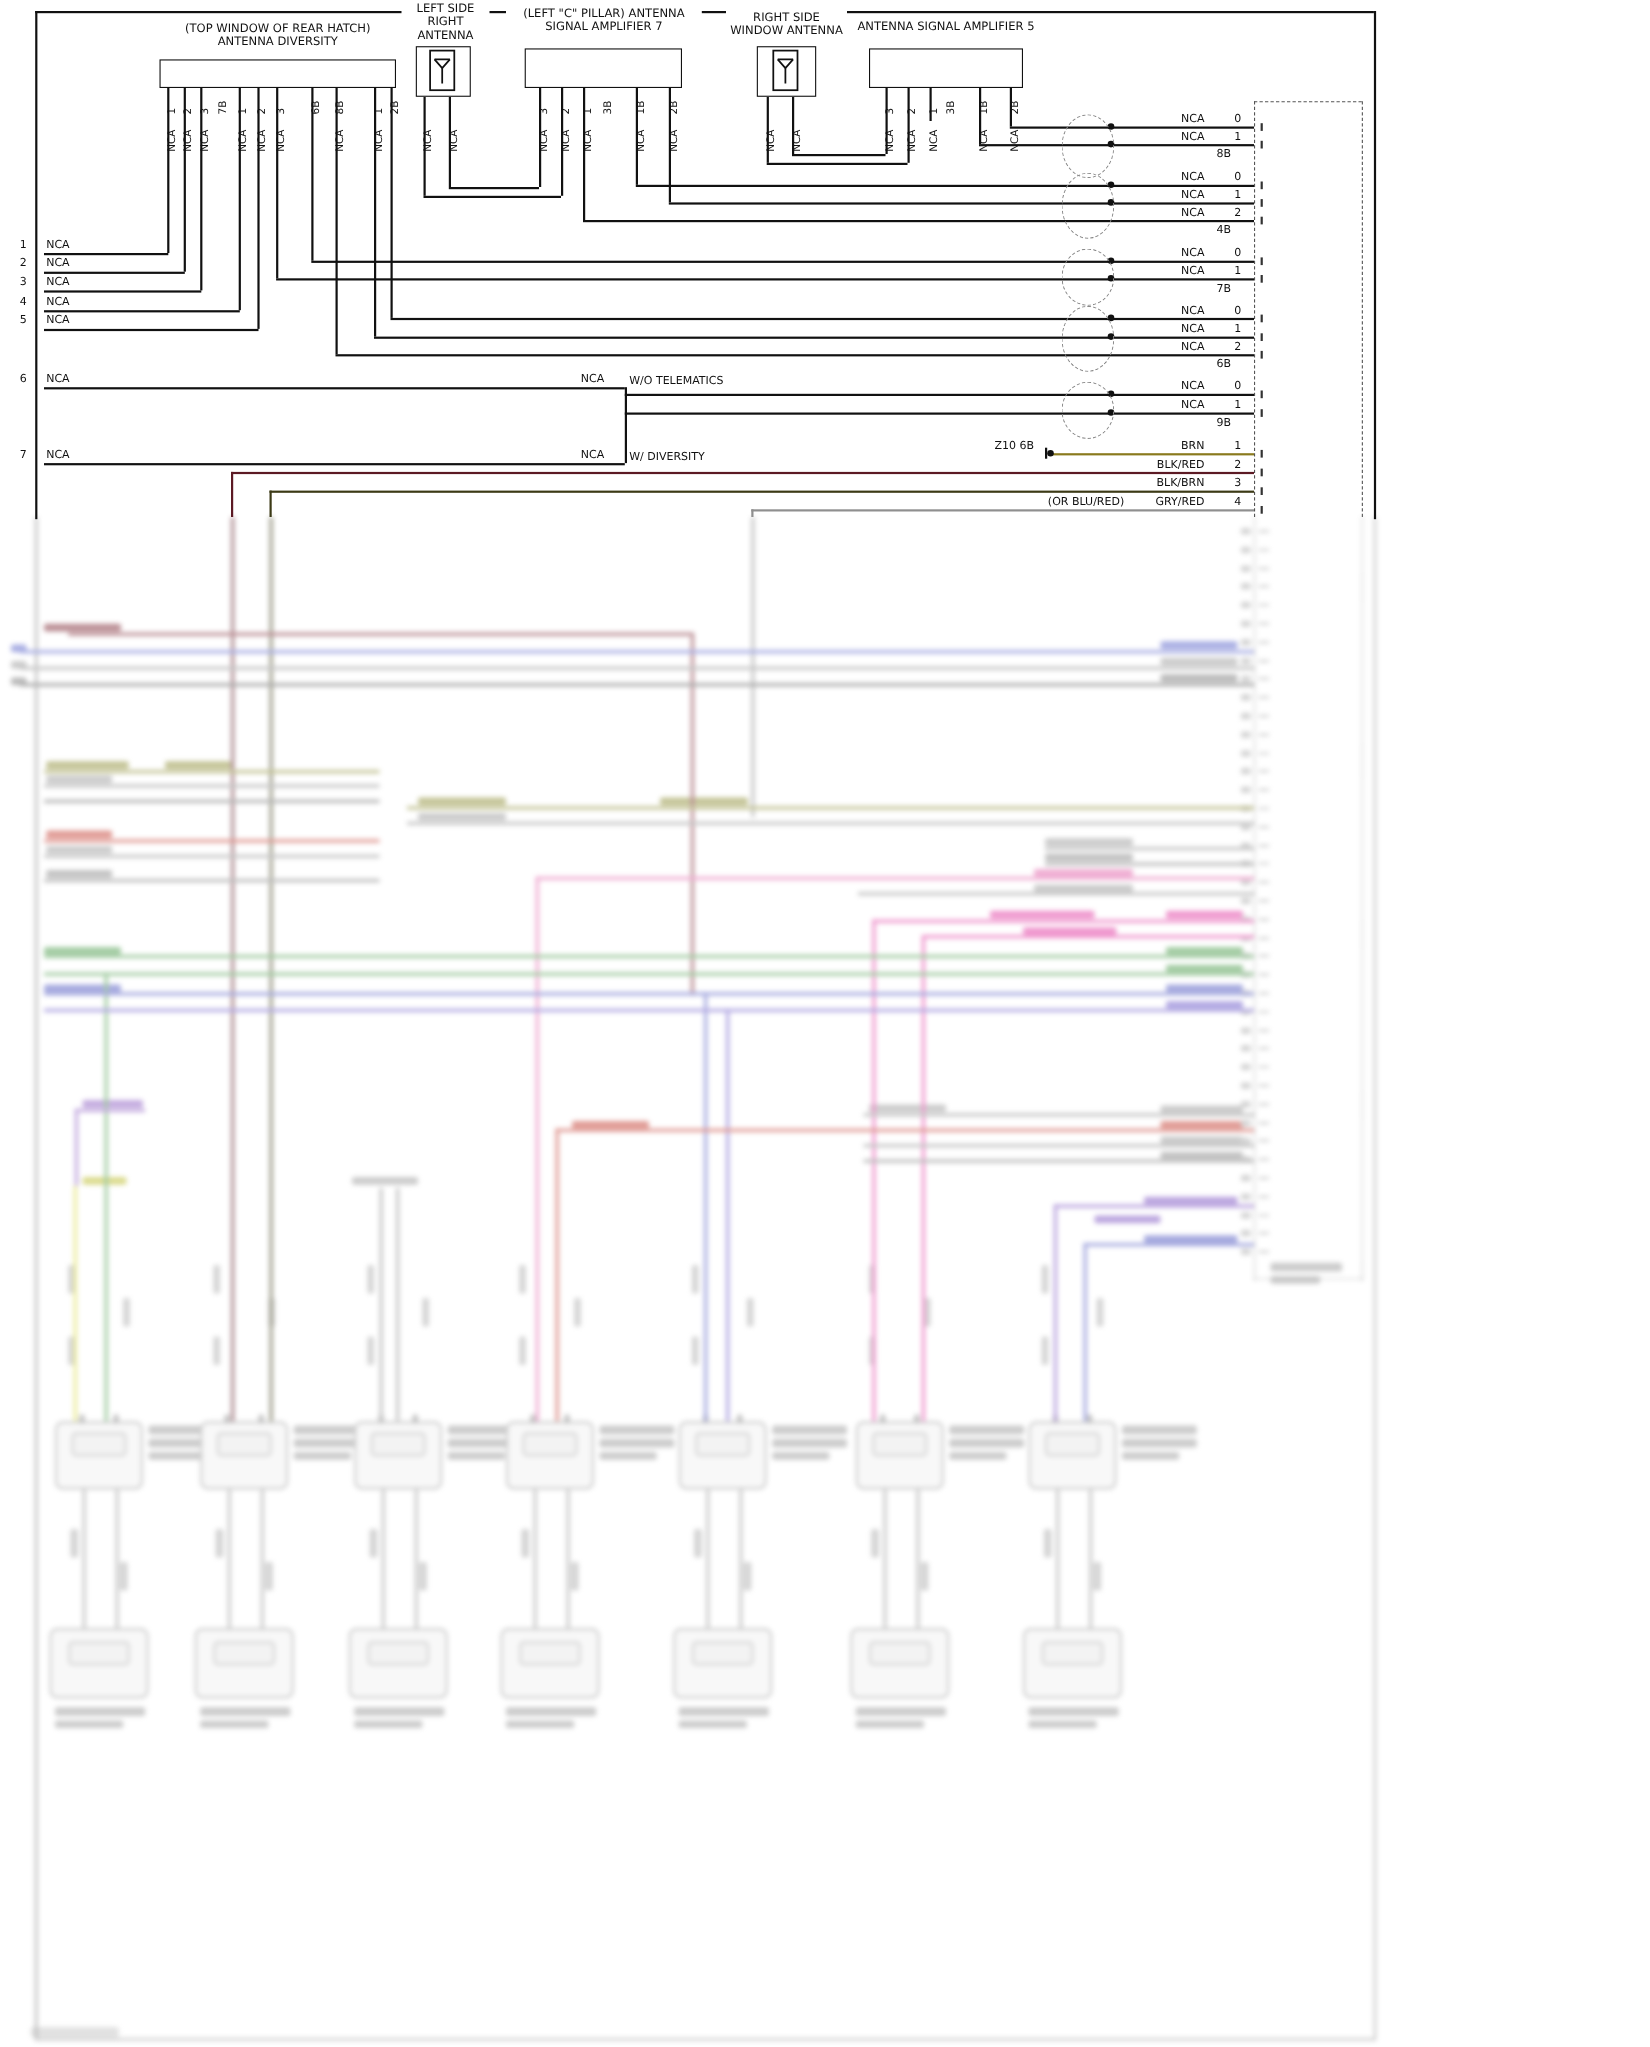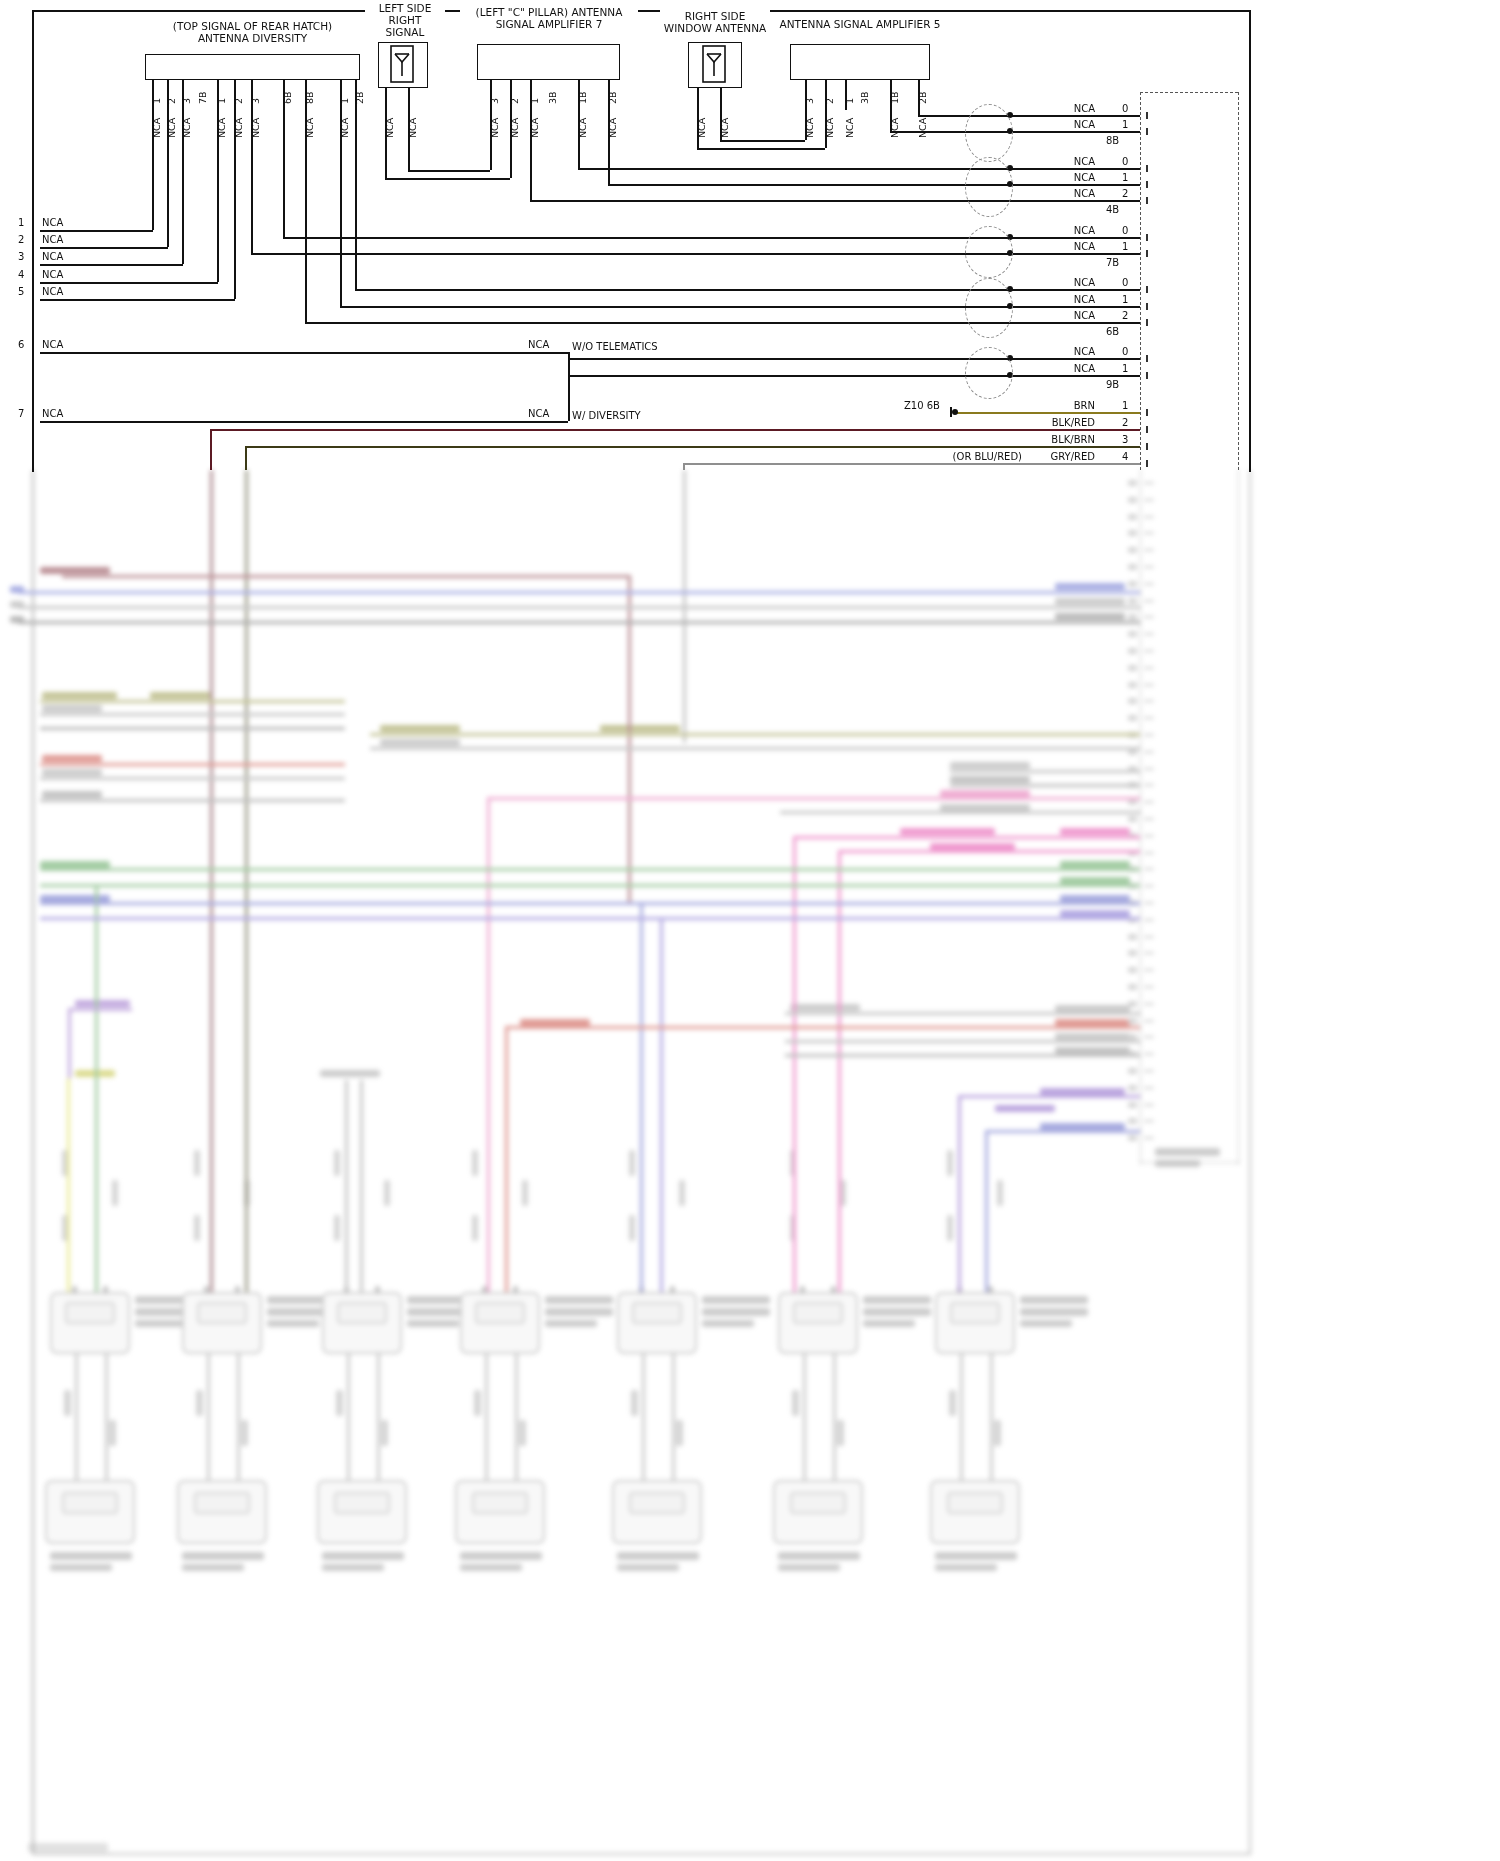--- a/index.html
+++ b/index.html
@@ -103,36 +103,36 @@
       <div class="v" style="left: 1146px; top: 355px; height: 7px; width: 1.5px; background: rgb(51, 51, 51);"></div>
       <div class="v" style="left: 1146px; top: 372px; height: 7px; width: 1.5px; background: rgb(51, 51, 51);"></div>
       <div class="v" style="left: 1146px; top: 409px; height: 7px; width: 1.5px; background: rgb(51, 51, 51);"></div>
       <div class="v" style="left: 1146px; top: 426px; height: 7px; width: 1.5px; background: rgb(51, 51, 51);"></div>
       <div class="v" style="left: 1146px; top: 443px; height: 7px; width: 1.5px; background: rgb(51, 51, 51);"></div>
       <div class="v" style="left: 1146px; top: 460px; height: 7px; width: 1.5px; background: rgb(51, 51, 51);"></div>
     </div>
 
   <div class="box" style="left:145px;top:54px;width:215px;height:26px"></div>
   <div class="cap" style="left:145px;top:20px;width:215px">
-    <div>(TOP SIGNAL OF REAR HATCH)</div>
+    <div>(TOP WINDOW OF REAR HATCH)</div>
     <div>ANTENNA DIVERSITY</div>
   </div>
 
   <div class="box" style="left:378px;top:42px;width:50px;height:46px">
     <svg class="ant-svg" width="46" height="42" viewBox="0 0 46 42">
       <rect x="12" y="3" width="22" height="36" fill="none" stroke="#111" stroke-width="1.6"></rect>
       <line x1="23" y1="33" x2="23" y2="19" stroke="#111" stroke-width="1.6"></line>
       <path d="M16 11 L23 19 L30 11" fill="none" stroke="#111" stroke-width="1.6"></path>
       <line x1="16" y1="11" x2="30" y2="11" stroke="#111" stroke-width="1.6"></line>
     </svg>
   </div>
   <div class="cap" style="left:365px;top:2px;width:80px">
     <div>LEFT SIDE</div>
     <div>RIGHT</div>
-    <div>SIGNAL</div>
+    <div>ANTENNA</div>
   </div>
 
   <div class="box" style="left:477px;top:44px;width:143px;height:36px"></div>
   <div class="cap" style="left:460px;top:6px;width:178px">
     <div>(LEFT "C" PILLAR) ANTENNA</div>
     <div>SIGNAL AMPLIFIER 7</div>
   </div>
 
   <div class="box" style="left:688px;top:42px;width:54px;height:46px">
     <svg class="ant-svg" width="50" height="42" viewBox="0 0 50 42">

